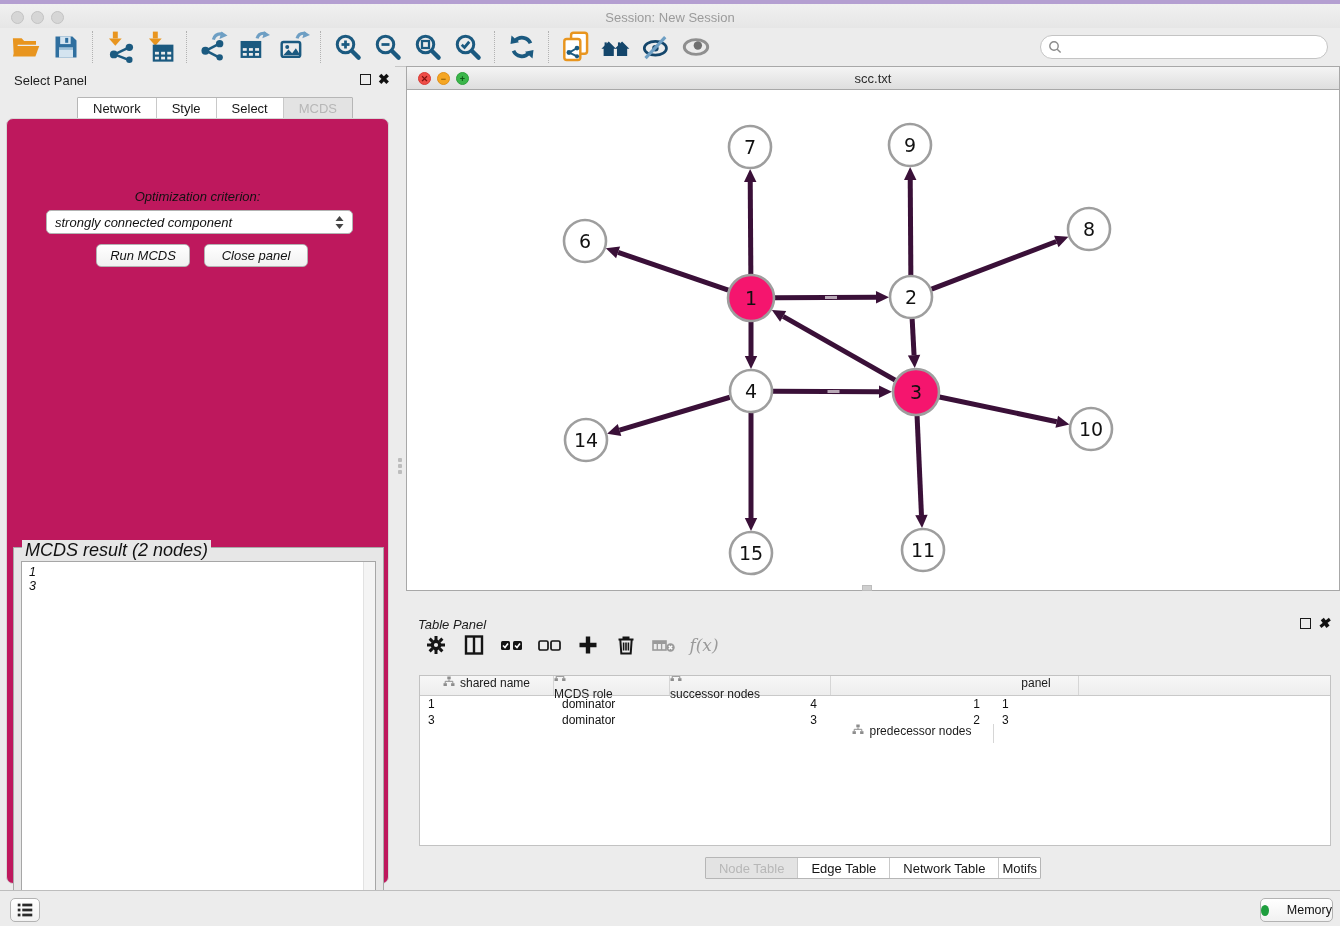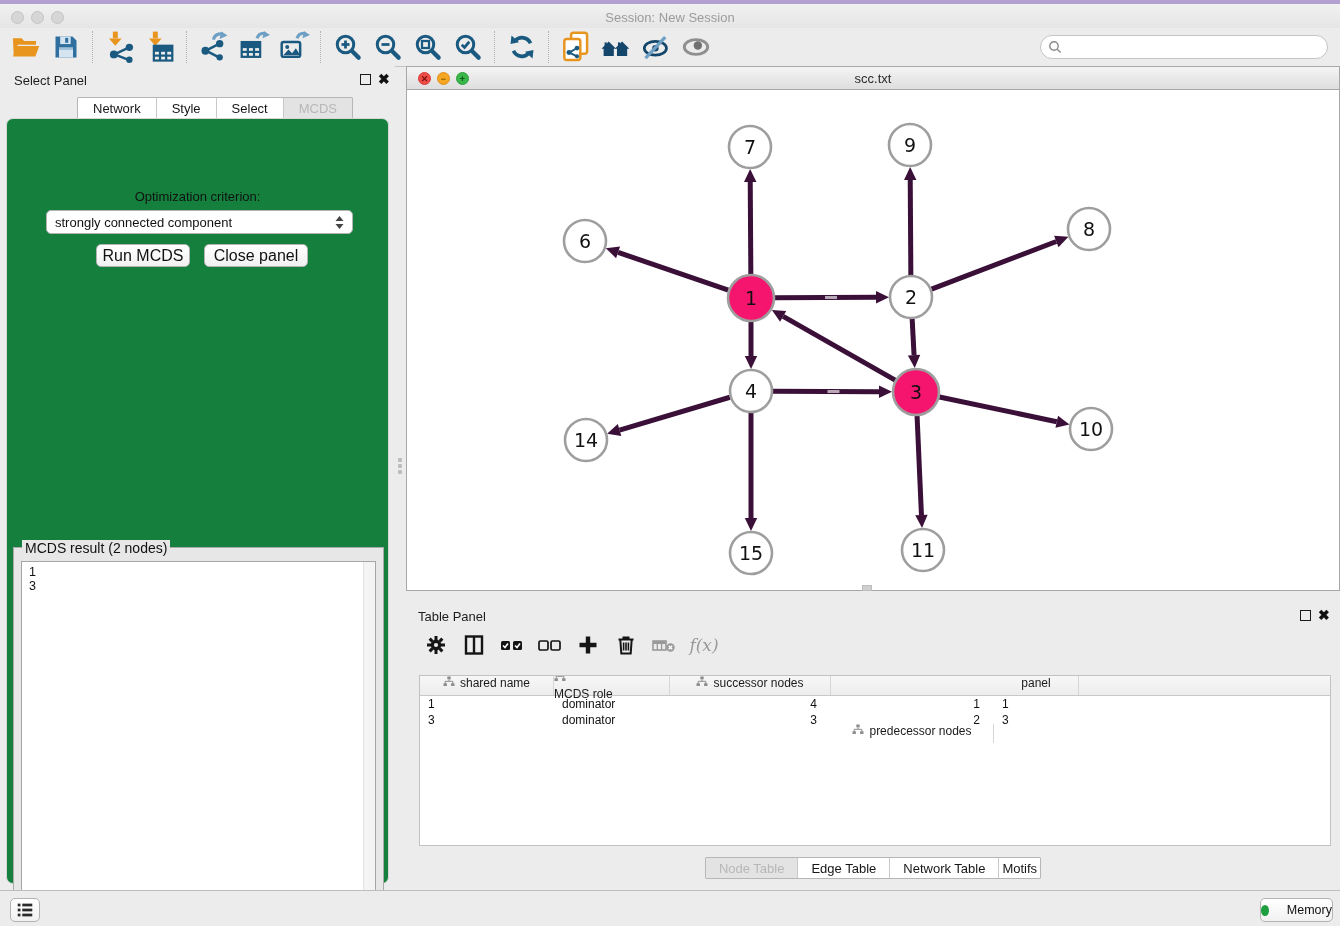--- a/index.html
+++ b/index.html
@@ -26,47 +26,47 @@
   .cp-head{position:absolute;left:0;top:0;width:100%;height:28px;}
   .cp-head .panel-title{position:absolute;left:14px;top:7px;}
   .float-ico{position:absolute;top:8px;width:11px;height:11px;border:1.6px solid #1a1a1a;box-sizing:border-box;background:transparent;}
   .close-ico{position:absolute;top:6px;font-size:14px;font-weight:bold;color:#111;line-height:14px;}
   .cp-head .float-ico{left:360px}.cp-head .close-ico{left:378px}
   .tabset{position:absolute;display:flex;border:1px solid #b6b6b6;border-radius:1px;overflow:hidden;background:#fff;height:22px;box-sizing:border-box;}
   .tabset .tab{padding:2px 15px;font-size:13px;color:#161616;border-left:1px solid #c9c9c9;display:flex;align-items:center;background:#fff;cursor:default;}
   .tabset .tab:first-child{border-left:none;}
   .tabset .tab.disabled{background:#e3e3e3;color:#b7b7b7;}
   .cp-tabs{left:77px;top:31px;}
-  .cp-body{position:absolute;left:6px;top:52px;width:383px;height:766px;background:#15803d;border:1px solid #d6d6d6;border-radius:7px;box-sizing:border-box;}
+  .cp-body{position:absolute;left:6px;top:52px;width:383px;height:766px;background:#be185d;border:1px solid #d6d6d6;border-radius:7px;box-sizing:border-box;font-style:italic;}
   .opt-label{position:absolute;left:0;top:70px;width:100%;text-align:center;font-size:13px;color:#111;}
   .dropdown{position:absolute;left:39px;top:91px;width:307px;height:24px;background:#fff;border:1px solid #b3b3b3;border-radius:5px;box-sizing:border-box;display:flex;align-items:center;}
   .dropdown .dd-text{font-size:13px;color:#111;padding-left:8px;flex:1;}
   .dd-arrows{width:18px;display:flex;flex-direction:column;align-items:center;gap:1px;margin-right:4px;}
-  .btn{background:linear-gradient(#ffffff,#f1f1f1);border:1px solid #b3b3b3;border-radius:5px;font-size:16px;color:#111;height:23px;box-sizing:border-box;display:flex;align-items:center;justify-content:center;}
+  .btn{background:linear-gradient(#ffffff,#f1f1f1);border:1px solid #b3b3b3;border-radius:5px;font-size:13px;color:#111;height:23px;box-sizing:border-box;display:flex;align-items:center;justify-content:center;}
   .run-btn{position:absolute;left:89px;top:125px;width:94px;}
   .closep-btn{position:absolute;left:197px;top:125px;width:104px;}
   .result-fieldset{position:absolute;left:6px;top:428px;width:371px;height:383px;border:1px solid #a9a9a9;box-sizing:border-box;background:#e7e7e7;}
-  .result-legend{position:absolute;left:8px;top:-8px;background:#e7e7e7;padding:0 3px;font-size:14px;color:#111;}
+  .result-legend{position:absolute;left:8px;top:-8px;background:#e7e7e7;padding:0 3px;font-size:18px;color:#111;}
   .result-text{position:absolute;left:7px;top:13px;right:7px;bottom:7px;background:#fff;border:1px solid #a6a6a6;font-size:12.5px;color:#111;padding:3px 0 0 7px;white-space:pre;box-sizing:border-box;}
   .result-scroll{position:absolute;right:1px;top:1px;width:11px;bottom:1px;background:#f4f4f4;border-left:1px solid #e2e2e2;}
   
   .net-window{position:absolute;left:406px;top:66px;width:934px;height:525px;border:1px solid #a8a8a8;box-sizing:border-box;background:#fff;}
   .net-titlebar{position:absolute;left:0;top:0;width:100%;height:23px;background:linear-gradient(#f4f4f4,#dedede);border-bottom:1px solid #a8a8a8;box-sizing:border-box;}
   .net-title{position:absolute;top:4px;width:100%;text-align:center;font-size:13px;color:#2b2b2b;}
   .tl2{position:absolute;top:4.5px;width:13px;height:13px;border-radius:50%;box-sizing:border-box;font-size:9px;font-weight:bold;text-align:center;line-height:13px;}
   .tl-red{left:11px;background:#ee4d47;border:1px solid #d83a35;color:#7c100f;}
   .tl-yel{left:30px;background:#f5a623;border:1px solid #e0901a;color:#8a5a00;}
   .tl-green{left:49px;background:#3bb64a;border:1px solid #2da03c;color:#0d5a17;}
   .net-canvas{position:absolute;left:0;top:23px;width:932px;height:500px;background:#fff;}
   .splitter-v{position:absolute;left:396px;top:455px;width:8px;height:22px;display:flex;flex-direction:column;align-items:center;justify-content:center;gap:2px;}
   .splitter-v i{width:4px;height:4px;background:#bdbdbd;border-radius:1px;}
   .splitter-h{position:absolute;left:862px;top:585px;width:10px;height:6px;background:#cfcfcf;border:1px solid #bdbdbd;box-sizing:border-box;}
   
   .table-panel{position:absolute;left:406px;top:595px;width:934px;height:295px;background:#ececec;}
-  .tp-head{position:absolute;left:0;top:8px;width:100%;height:26px;}
+  .tp-head{position:absolute;left:0;top:16px;width:100%;height:26px;font-style:italic;}
   .tp-head .panel-title{position:absolute;left:12px;top:6px;}
   .tp-head .float-ico{left:894px;top:7px;}
   .tp-head .close-ico{left:912px;top:5px;}
   .tp-toolbar{position:absolute;left:13px;top:30px;width:912px;height:40px;display:flex;align-items:center;gap:4px;}
   .tp-btn{width:34px;height:32px;display:flex;align-items:center;justify-content:center;}
   .fx-label{font-family:"DejaVu Serif",serif;font-style:italic;font-size:17px;color:#9a9a9a;padding-left:4px;}
   .node-table{position:absolute;left:13px;top:80px;width:912px;height:171px;background:#fff;border:1px solid #c2c2c2;box-sizing:border-box;overflow:hidden;}
   .nt-header{display:flex;height:19px;border-bottom:1px solid #c9c9c9;background:linear-gradient(#f7f7f7,#ededed);}
   .nt-hcell{position:relative;display:flex;align-items:flex-start;justify-content:center;gap:5px;font-size:12px;color:#1a1a1a;border-right:1px solid #d6d6d6;box-sizing:border-box;height:100%;}
   .nt-rows .nt-row{display:flex;height:16px;font-size:12px;color:#111;}
@@ -524,21 +524,21 @@
                   <rect x="0.5" y="7.2" width="3.4" height="2.8"></rect>
                   <rect x="8.1" y="7.2" width="3.4" height="2.8"></rect>
                 </g>
                 <g stroke="#8d8d8d" stroke-width="1" fill="none">
                   <path d="M6 3.3v2M2.2 7.2v-1.9h7.6v1.9"></path>
                 </g>
               </svg>
             </span>
             <span>MCDS role</span>
           </div>
-          <div class="nt-hcell" style="width: 161px;">
+          <div class="nt-hcell" style="width: 161px; flex-direction: column;">
             <span>
               <svg width="12" height="11" viewBox="0 0 12 11" style="flex:0 0 auto">
                 <g fill="#8d8d8d">
                   <rect x="4.3" y="0.5" width="3.4" height="2.8"></rect>
                   <rect x="0.5" y="7.2" width="3.4" height="2.8"></rect>
                   <rect x="8.1" y="7.2" width="3.4" height="2.8"></rect>
                 </g>
                 <g stroke="#8d8d8d" stroke-width="1" fill="none">
                   <path d="M6 3.3v2M2.2 7.2v-1.9h7.6v1.9"></path>
                 </g>

